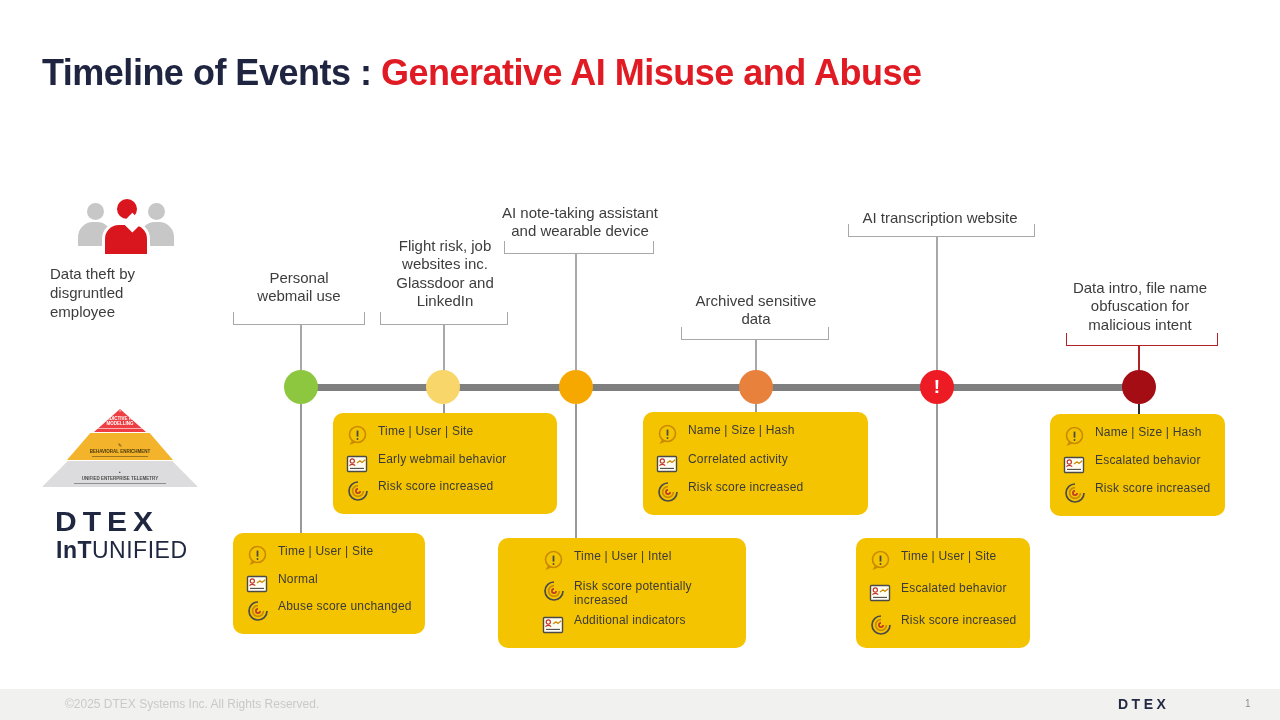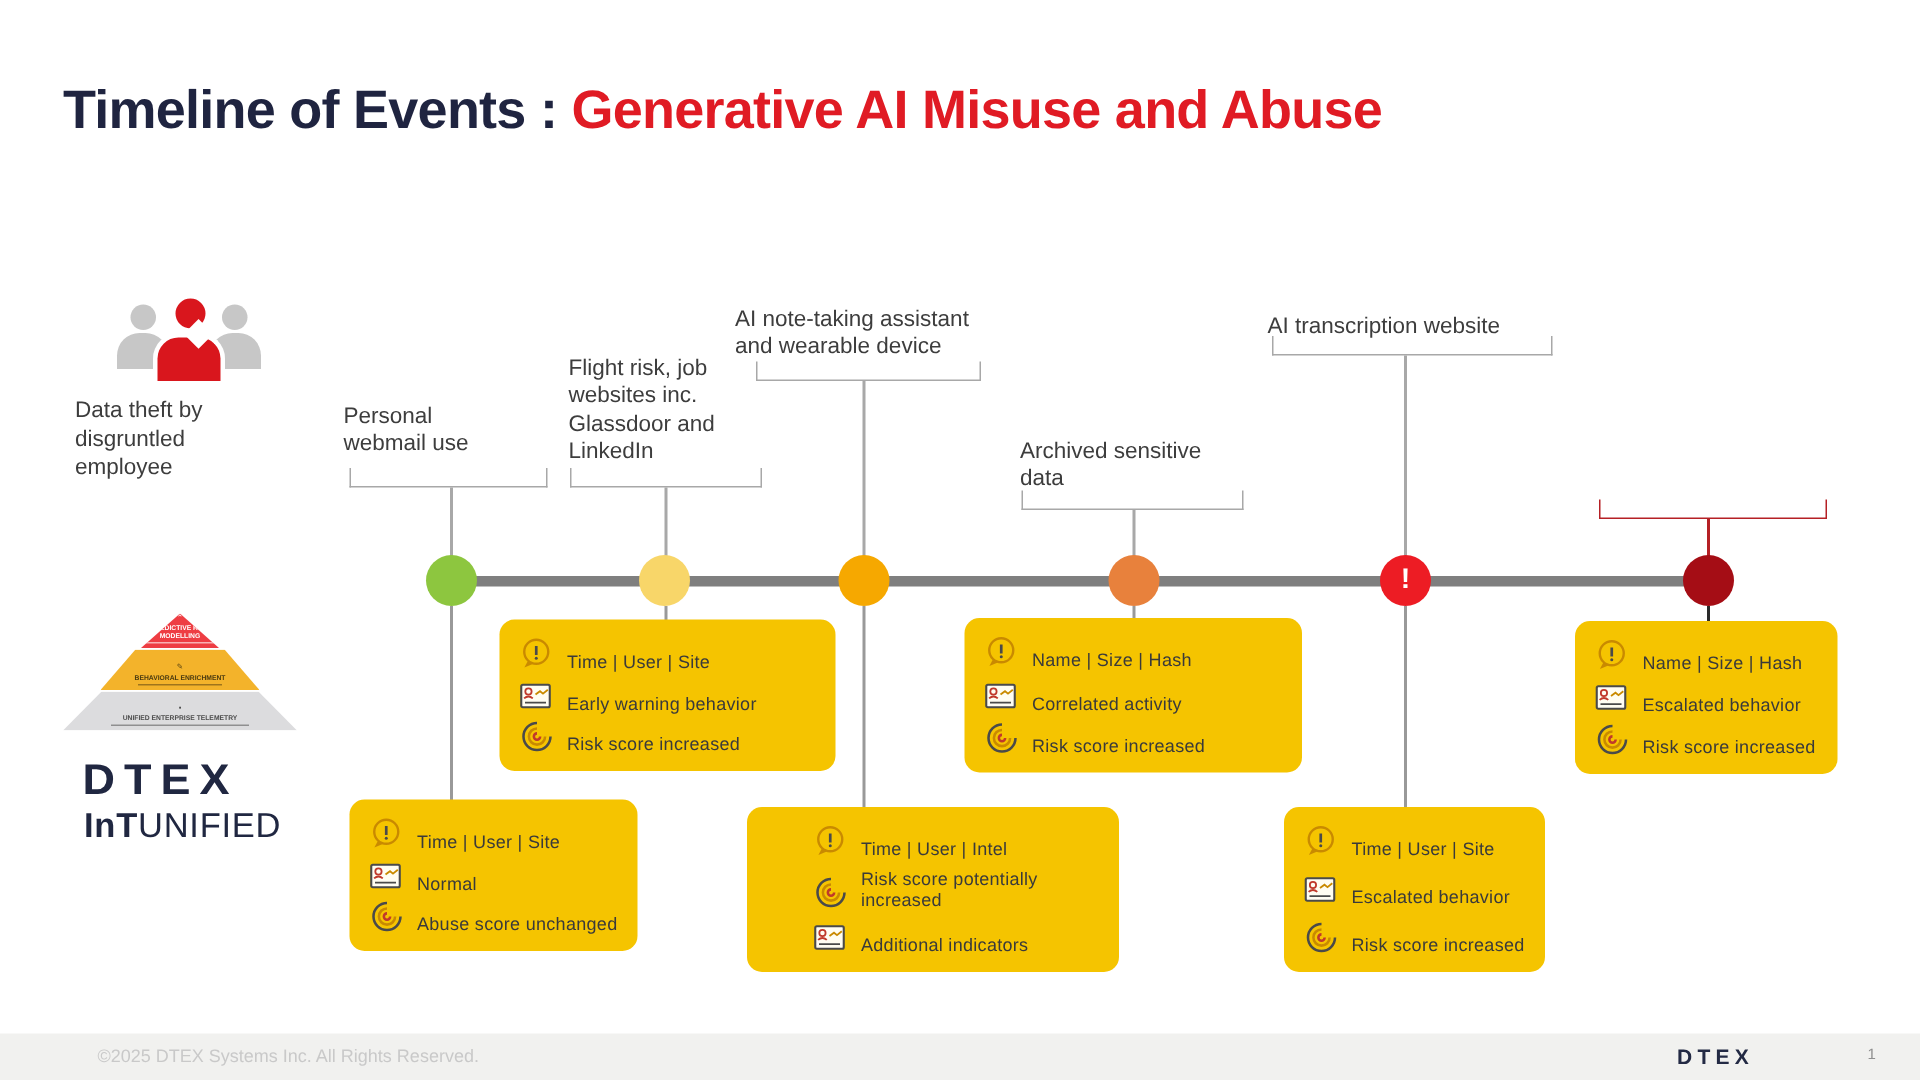--- a/index.html
+++ b/index.html
@@ -41,21 +41,21 @@
   .brand-dtex { position:absolute; left:55px; top:504px; font-size:30px; font-weight:800; letter-spacing:6px; color:#202741; transform:scaleY(0.95); }
   .brand-prod { position:absolute; left:56px; top:537px; font-size:23px; color:#202741; letter-spacing:0.5px; }
   .brand-prod .b { font-weight:800; }
 
   
   .tline { position:absolute; left:300px; top:384px; width:840px; height:7px; background:#7f7f7f; }
   .dot { position:absolute; top:370px; width:34px; height:34px; border-radius:50%; z-index:3; text-align:center; }
   .dot .mark { display:block; width:100%; line-height:33px; color:#fff; font-weight:800; font-size:19px; }
   #dot1{left:284px;} #dot2{left:426px;} #dot3{left:559px;} #dot4{left:739px;} #dot5{left:920px;} #dot6{left:1122px;}
 
-  .evlabel { position:absolute; font-size:15px; line-height:1.22; color:#3d3d3d; white-space:pre-line; }
+  .evlabel { position:absolute; text-align:center; font-size:15px; line-height:1.22; color:#3d3d3d; white-space:pre-line; }
   #lbl1{left:229px; top:269px; width:140px;}
   #lbl2{left:379px; top:237px; width:132px;}
   #lbl3{left:490px; top:204px; width:180px;}
   #lbl4{left:680px; top:292px; width:152px;}
   #lbl5{left:845px; top:209px; width:190px;}
   #lbl6{left:1055px; top:279px; width:170px;}
 
   .bracket { position:absolute; height:13px; border-left:1.5px solid #a8a8a8; border-right:1.5px solid #a8a8a8; border-bottom:1.5px solid #a8a8a8; }
   #br1{left:233px; top:312px; width:132px;}
   #br2{left:380px; top:312px; width:128px;}
@@ -79,21 +79,21 @@
   #dn6{left:1138px;top:404px; height:11px;  background:#2a2a2a;}
 
   
   .callout { position:absolute; background:#f5c400; border-radius:10px; padding:11px 12px; display:flex; flex-direction:column; justify-content:space-between; z-index:2; }
   #cb1{left:233px; top:533px; width:192px; height:101px;}
   #cb2{left:333px; top:413px; width:224px; height:101px;}
   #cb3{left:498px; top:538px; width:248px; height:110px;}
   #cb4{left:643px; top:412px; width:225px; height:103px;}
   #cb5{left:856px; top:538px; width:174px; height:110px;}
   #cb6{left:1050px;top:414px; width:175px; height:102px;}
-  .crow { display:flex; align-items:flex-end; gap:9px; }
+  .crow { display:flex; align-items:flex-start; gap:9px; }
   .crow svg { width:24px; height:24px; flex:0 0 24px; }
   .crow .txt { font-size:12px; color:#3a3a3a; letter-spacing:0.2px; }
 
   
   .footer { position:absolute; left:0; top:689px; width:1280px; height:47px; background:#f1f1ef; }
   .copyright { position:absolute; left:65px; top:8px; font-size:12px; color:#c9c9c9; }
   .f-dtex { position:absolute; left:1118px; top:7px; font-size:14px; font-weight:800; letter-spacing:3.5px; color:#232a44; }
   .f-page { position:absolute; left:1245px; top:9px; font-size:10px; color:#8f8f8f; }
 </style>
 </head>
@@ -165,20 +165,23 @@
 webmail use</div>
   <div class="evlabel" id="lbl2">Flight risk, job
 websites inc.
 Glassdoor and
 LinkedIn</div>
   <div class="evlabel" id="lbl3">AI note-taking assistant
 and wearable device</div>
   <div class="evlabel" id="lbl4">Archived sensitive
 data</div>
   <div class="evlabel" id="lbl5">AI transcription website</div>
+  <div class="evlabel" id="lbl6">Data intro, file name
+obfuscation for
+malicious intent</div>
 
   <div class="bracket" id="br1"></div>
   <div class="bracket" id="br2"></div>
   <div class="bracket" id="br3"></div>
   <div class="bracket" id="br4"></div>
   <div class="bracket" id="br5"></div>
   <div class="bracket" id="br6"></div>
 
   <div class="stem" id="st1"></div>
   <div class="stem" id="st2"></div>
@@ -236,21 +239,21 @@
     <div class="crow">
         <svg>
           <use href="#i-info"></use>
         </svg>
         <span class="txt">Time | User | Site</span>
       </div>
     <div class="crow">
         <svg>
           <use href="#i-card"></use>
         </svg>
-        <span class="txt">Early warning behavior</span>
+        <span class="txt">Early webmail behavior</span>
       </div>
     <div class="crow">
         <svg>
           <use href="#i-spiral"></use>
         </svg>
         <span class="txt">Risk score increased</span>
       </div>
   </div>
   <div class="callout" id="cb3" style="background: rgb(245, 196, 0); padding-left: 43px;">
     <div class="crow">

